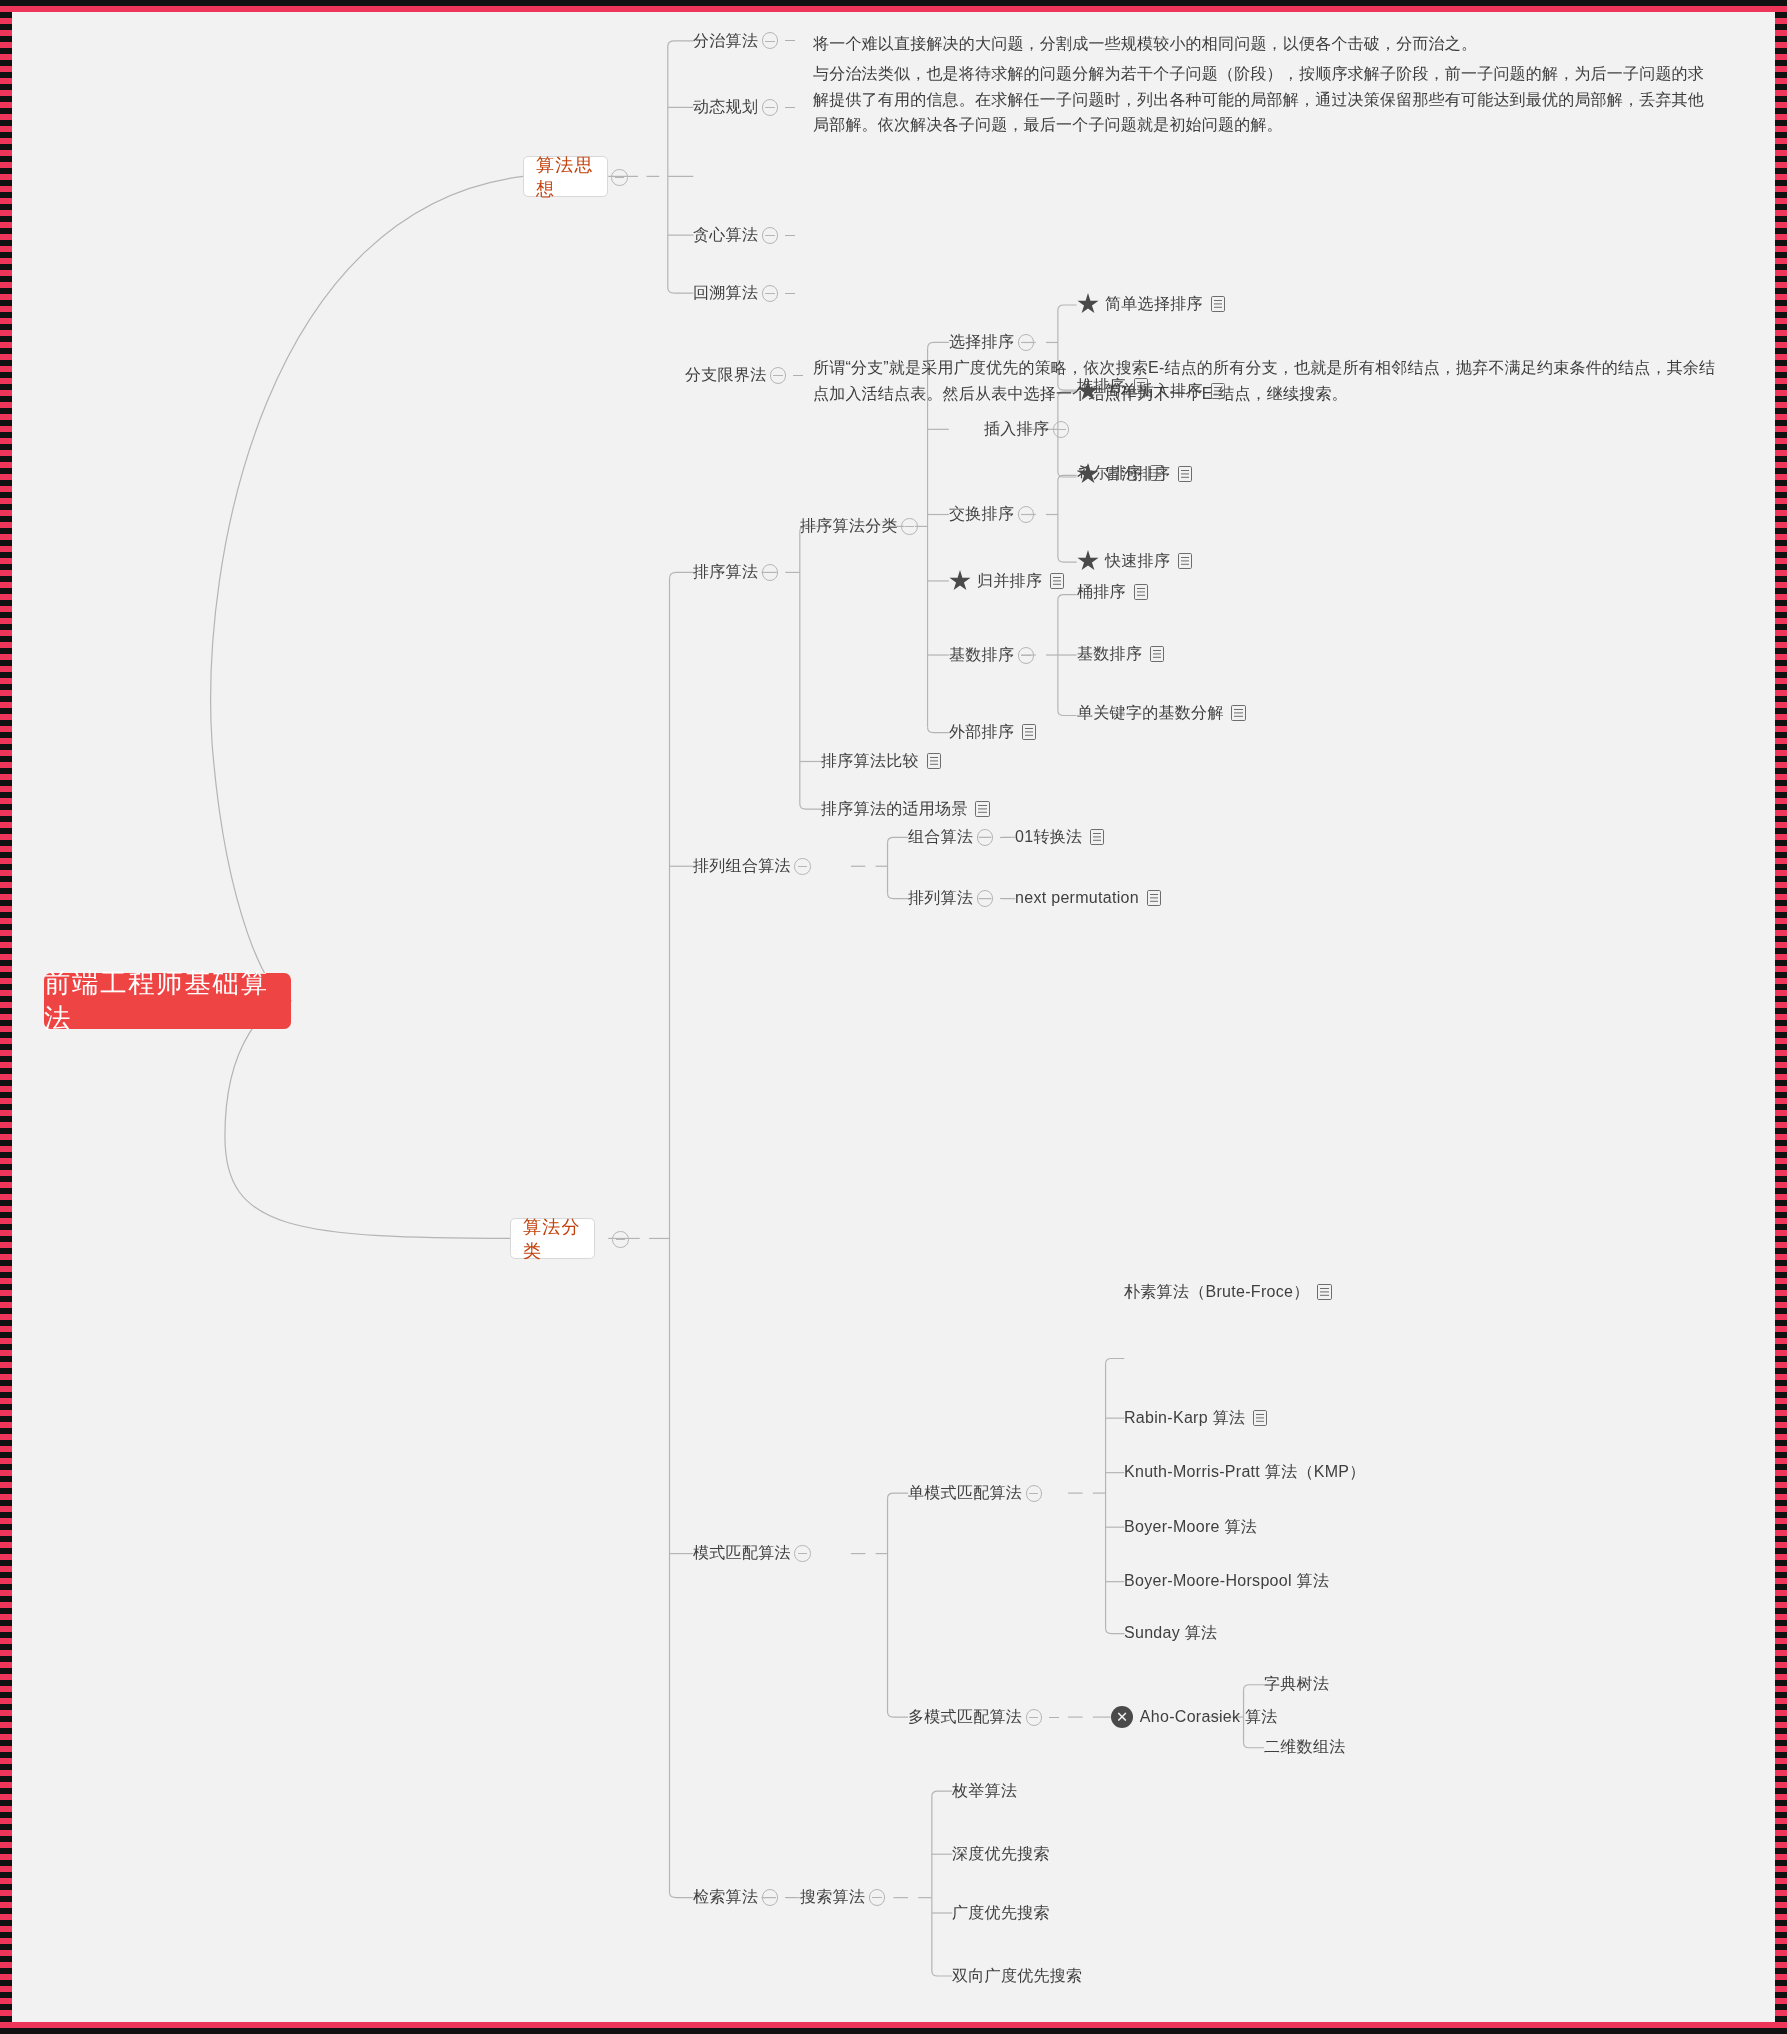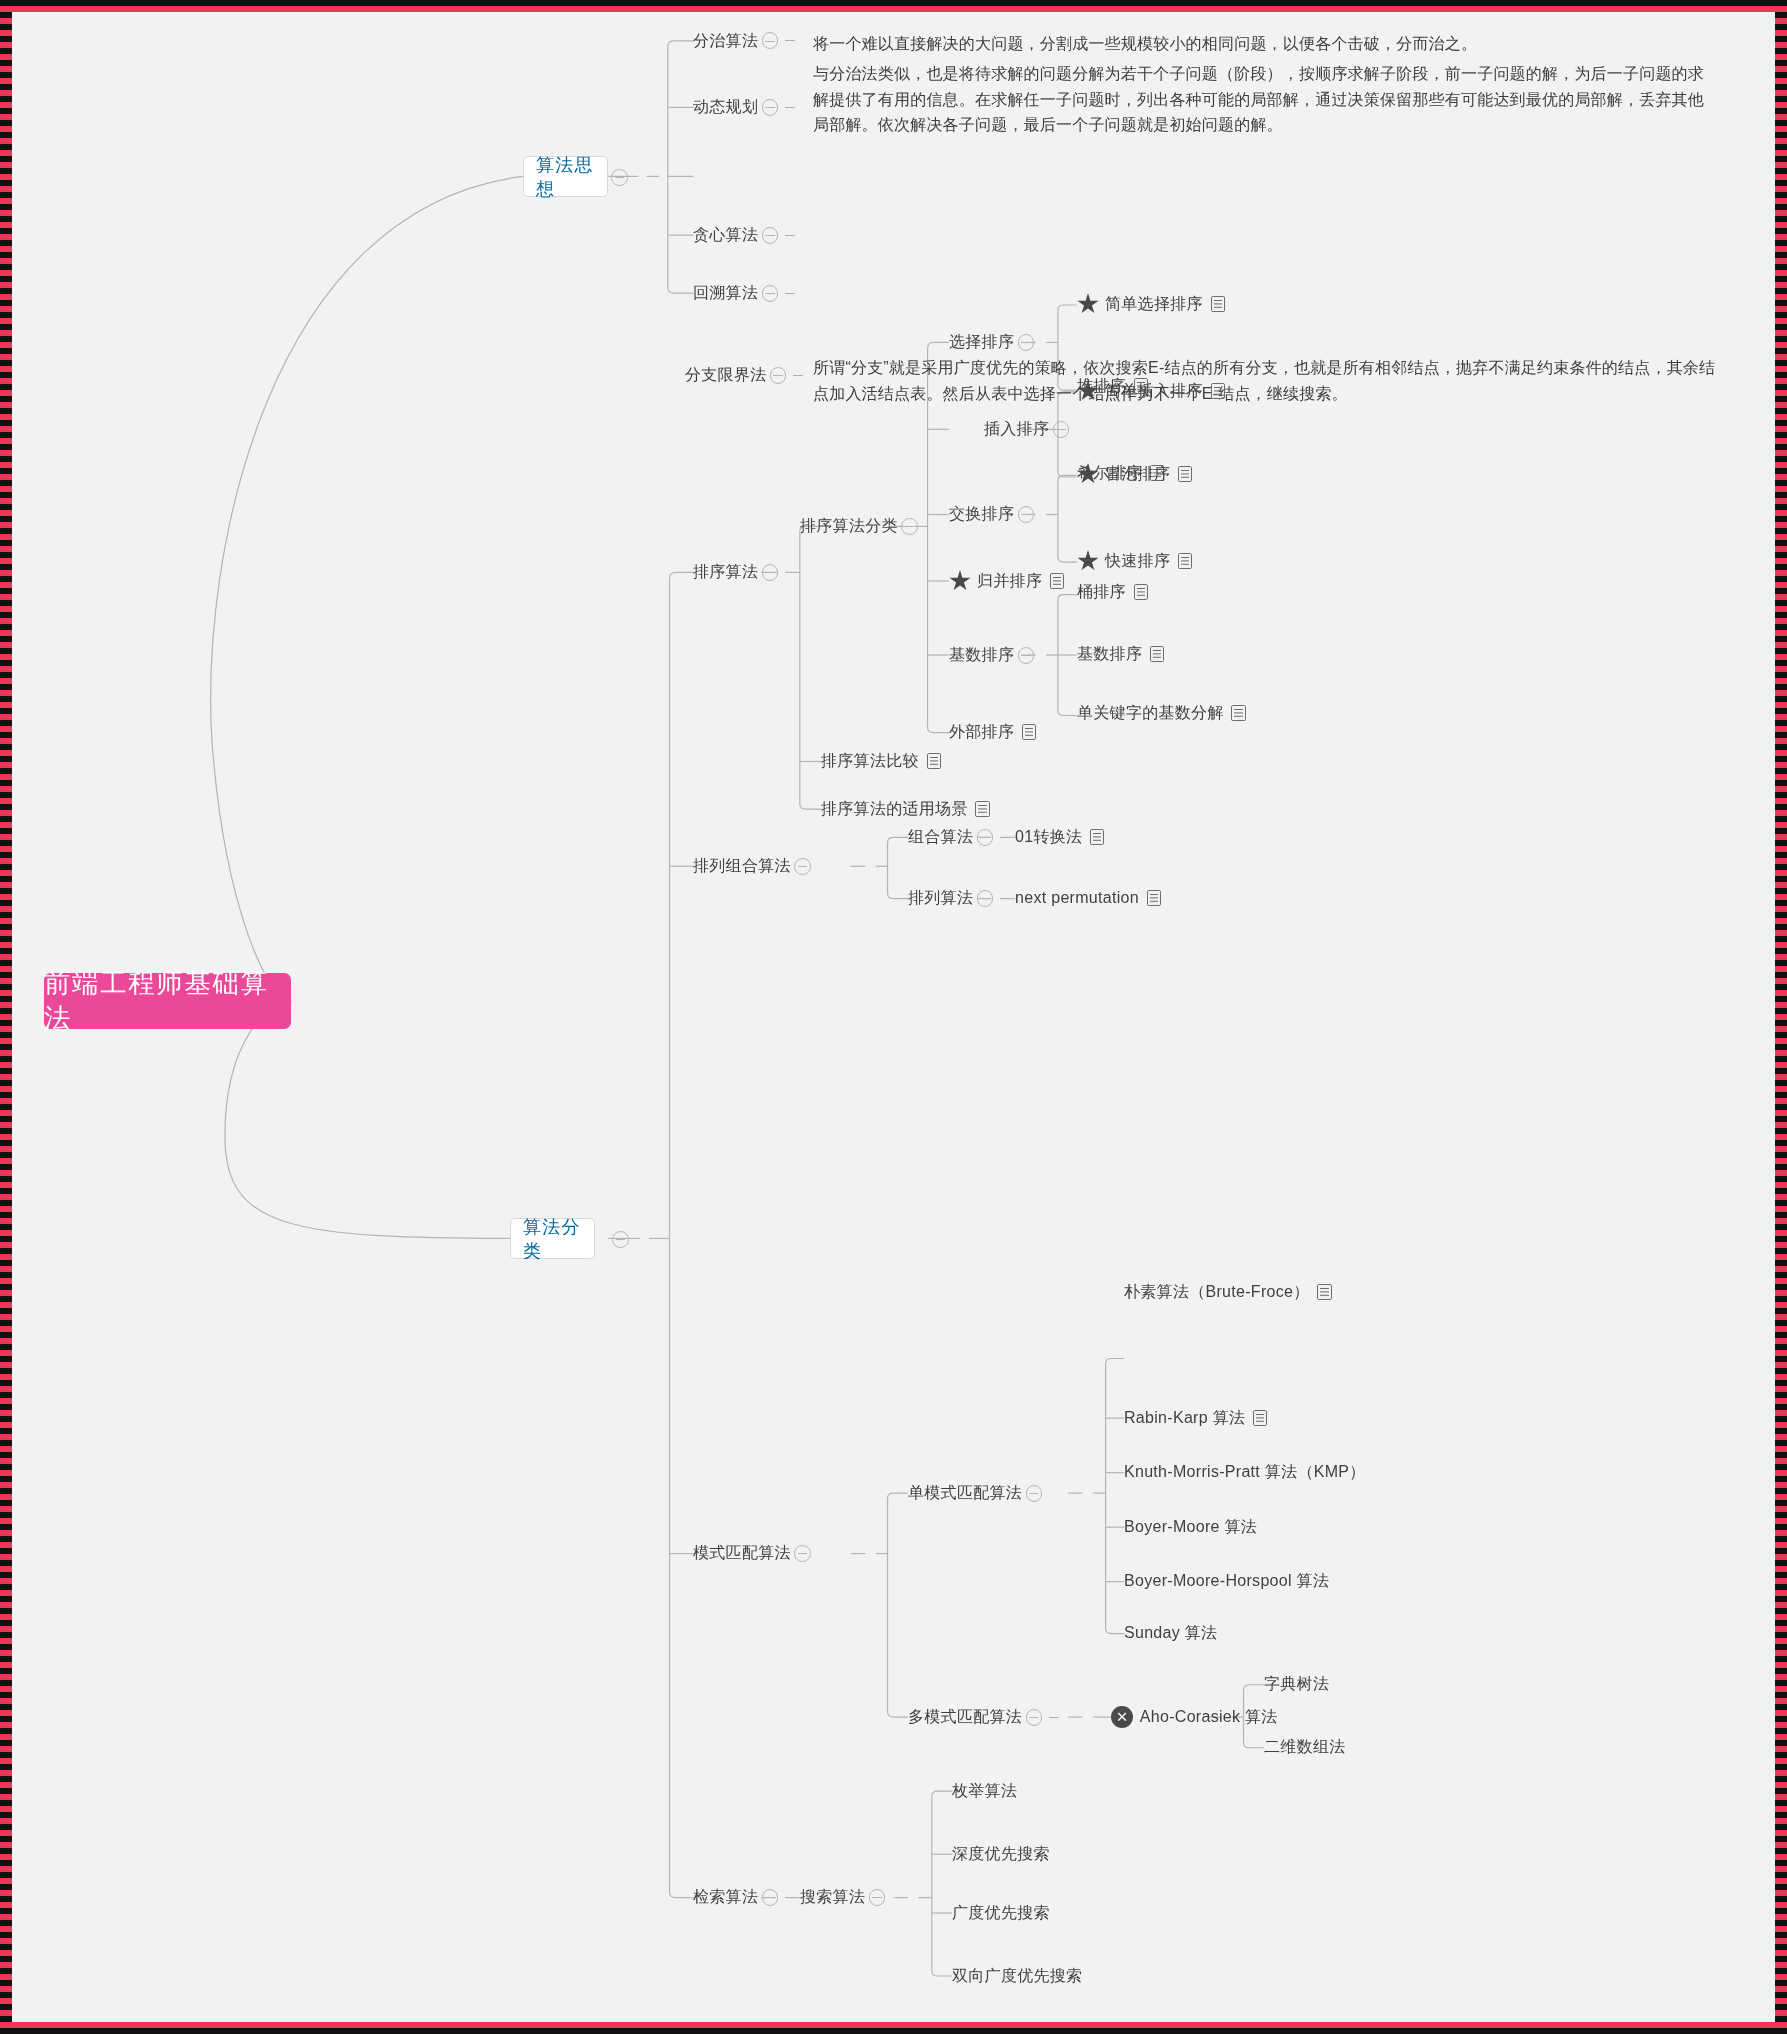--- a/index.html
+++ b/index.html
@@ -30,34 +30,34 @@
     color:#3f3f3f;
     font-size:16px;
     line-height:1;
   }
   .node .lbl{letter-spacing:0.3px;}
   
   #root-node{
     position:absolute;
     left:32px;top:961px;
     width:247px;height:56px;
-    background:#ec4899;
+    background:#ef4444;
     border-radius:6.8px;
     display:flex;align-items:center;justify-content:center;
     color:#ffffff;font-size:26.4px;letter-spacing:1.7px;
   }
   
   .boxnode{
     position:absolute;
     background:#ffffff;
     border:0.9px solid #d8d8d8;
     border-radius:5.1px;
     height:41px;
     display:flex;align-items:center;justify-content:center;
-    font-size:18px;color:#0369a1;
+    font-size:18px;color:#c2410c;
     letter-spacing:1.3px;
     padding:0 12px;
     box-sizing:border-box;
   }
   
   .toggle{
     display:inline-flex;align-items:center;justify-content:center;
     width:14.5px;height:14.5px;border:1px solid #b6b6b6;border-radius:50%;
     margin:0 3.4px;flex:none;position:relative;background:transparent;
   }

